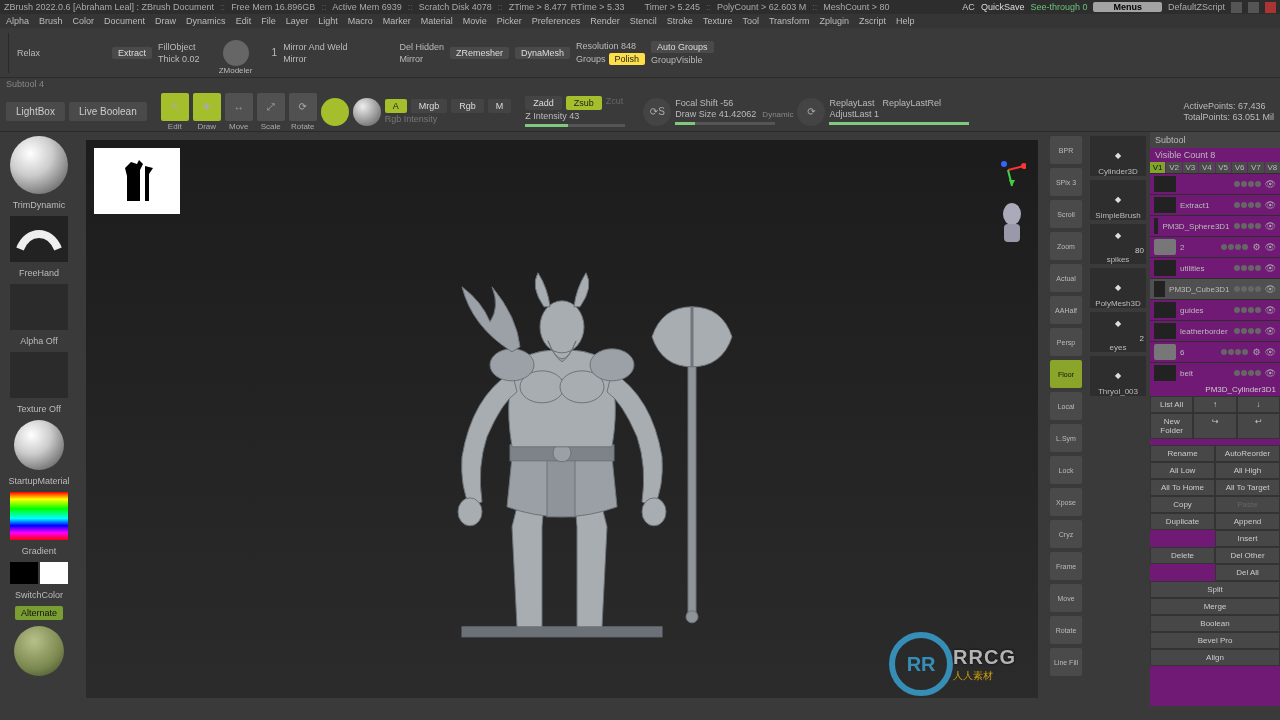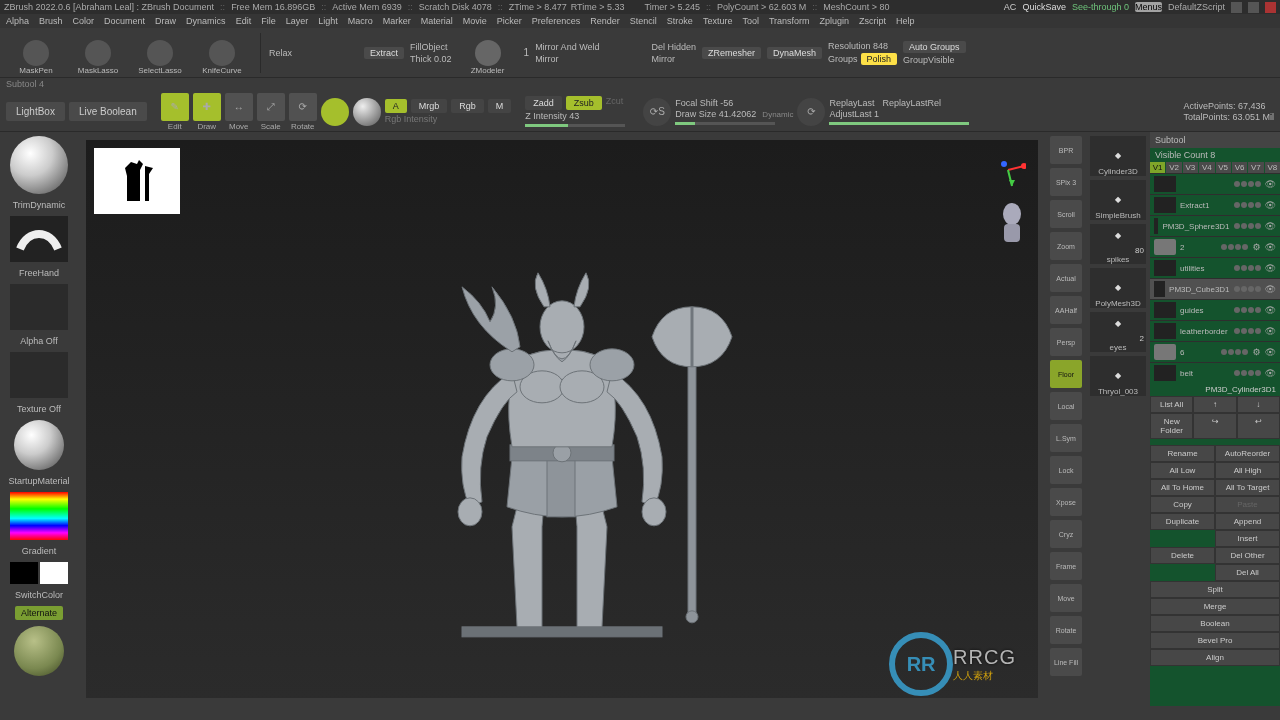--- a/index.html
+++ b/index.html
@@ -6,21 +6,21 @@
 html,body{width:1280px;height:720px;overflow:hidden;background:#3a3a3a}
 body{color:#aaa;font-size:10px}
 
 
 .titlebar{height:14px;background:#2d2d2d;display:flex;align-items:center;padding:0 4px;color:#aaa;font-size:9px}
 .titlebar .sep{margin:0 6px;color:#666}
 .titlebar .right{margin-left:auto;display:flex;align-items:center;gap:6px}
 .titlebar .btn{color:#ccc;cursor:pointer}
 .titlebar .quick{color:#ddd}
 .titlebar .see{color:#6ec27a}
-.titlebar .menus{background:#a3a3a3;color:#000;padding:0 0;border-radius:2px;font-weight:normal}
+.titlebar .menus{background:#a3a3a3;color:#000;padding:0 20px;border-radius:2px;font-weight:bold}
 .winbtn{width:11px;height:11px;display:inline-block;background:#555}
 
 
 .menubar{height:14px;background:#353535;display:flex;align-items:center;gap:10px;padding:0 6px;color:#bbb;font-size:9px}
 
 
 .shelf{height:50px;background:#3a3a3a;display:flex;align-items:center;gap:6px;padding:2px 6px;border-bottom:1px solid #2a2a2a}
 .shelf .tool{width:60px;height:44px;display:flex;flex-direction:column;align-items:center;justify-content:flex-end;color:#bbb;font-size:8px}
 .shelf .tool .ico{width:26px;height:26px;background:#555;border-radius:50%}
 .shelf .divider{width:1px;height:40px;background:#2a2a2a;margin:0 2px}
@@ -69,42 +69,42 @@
 .rstrip{width:40px;background:#3a3a3a;display:flex;flex-direction:column;align-items:center;gap:4px;padding:4px 2px}
 .rstrip .cell{width:32px;height:28px;background:#4a4a4a;display:flex;flex-direction:column;align-items:center;justify-content:center;font-size:7px;color:#bbb;border-radius:2px}
 .rstrip .cell.g{background:#8aa52a;color:#111}
 
 
 .toolslots{width:64px;background:#3a3a3a;display:flex;flex-direction:column;align-items:center;gap:4px;padding:4px 2px}
 .toolslots .slot{width:56px;height:40px;background:#2e2e2e;display:flex;flex-direction:column;align-items:center;justify-content:flex-end;font-size:8px;color:#bbb}
 .toolslots .slot .ic{width:28px;height:24px;display:flex;align-items:center;justify-content:center;color:#ddd}
 
 
-.subpanel{width:130px;background:#14532d;display:flex;flex-direction:column;font-size:9px;color:#bbb}
+.subpanel{width:130px;background:#701a75;display:flex;flex-direction:column;font-size:9px;color:#bbb}
 .subpanel .hdr{padding:3px 5px;background:#444}
 .subpanel .row{display:flex;gap:1px}
 .subpanel .vb{flex:1;text-align:center;padding:1px 0;background:#4a4a4a;font-size:8px}
 .subpanel .vb.a{background:#7fa529;color:#111}
 .subpanel .list{flex:0 0 auto;max-height:245px;overflow:hidden}
 .subpanel .item{display:flex;align-items:center;gap:4px;padding:2px 4px;border-top:1px solid #2e2e2e}
 .subpanel .item .thm{width:22px;height:16px;background:#222}
 .subpanel .item .thm.folder{background:#777;border-radius:2px}
 .subpanel .item .nm{flex:1;font-size:8px}
 .subpanel .item .dots{display:flex;gap:1px}
 .subpanel .item .dot{width:6px;height:6px;border-radius:50%;background:#666}
 .subpanel .item .eye{font-size:9px;color:#aaa}
 .subpanel .item.active{background:#505050}
 .subpanel .btnrow{display:flex}
 .subpanel .btnrow .b{flex:1;text-align:center;padding:3px 2px;background:#474747;border:1px solid #333;font-size:8px;color:#ccc}
 .subpanel .btnrow .b.d{color:#666}
 
 
 .watermark{position:absolute;right:30px;bottom:10px;display:flex;align-items:center;opacity:.85}
 .watermark .logo{width:64px;height:64px;border-radius:50%;border:6px solid #39a0d0;display:flex;align-items:center;justify-content:center;color:#39a0d0;font-weight:bold;font-size:20px}
-.watermark .txt{color:#ccc;font-size:20px;font-weight:normal;letter-spacing:1px;text-shadow:0 0 3px #000}
+.watermark .txt{color:#ccc;font-size:20px;font-weight:bold;letter-spacing:1px;text-shadow:0 0 3px #000}
 
 .axis{position:absolute;top:12px;right:12px}
 .headref{position:absolute;top:60px;right:8px}
 
 </style>
 </head>
 <body>
 
 <div class="titlebar">
   <span>ZBrush 2022.0.6 [Abraham Leal] : ZBrush Document</span>
@@ -156,38 +156,20 @@
     <span>Stroke</span>
     <span>Texture</span>
     <span>Tool</span>
     <span>Transform</span>
     <span>Zplugin</span>
     <span>Zscript</span>
     <span>Help</span>
   </div>
 
 <div class="shelf">
-  <div id="shelf-masks" style="display:flex;gap:2px">
-      <div class="tool">
-        <div class="ico"></div>
-        <span>MaskPen</span>
-      </div>
-      <div class="tool">
-        <div class="ico"></div>
-        <span>MaskLasso</span>
-      </div>
-      <div class="tool">
-        <div class="ico"></div>
-        <span>SelectLasso</span>
-      </div>
-      <div class="tool">
-        <div class="ico"></div>
-        <span>KnifeCurve</span>
-      </div>
-    </div>
   <div class="divider"></div>
   <div class="cell">
       <span class="label">Relax</span>
     </div>
   <div style="width:60px"></div>
   <span class="pill">Extract</span>
   <div class="cell">
     <span class="label">FillObject</span>
     <span class="label">Thick 0.02</span>
   </div>

